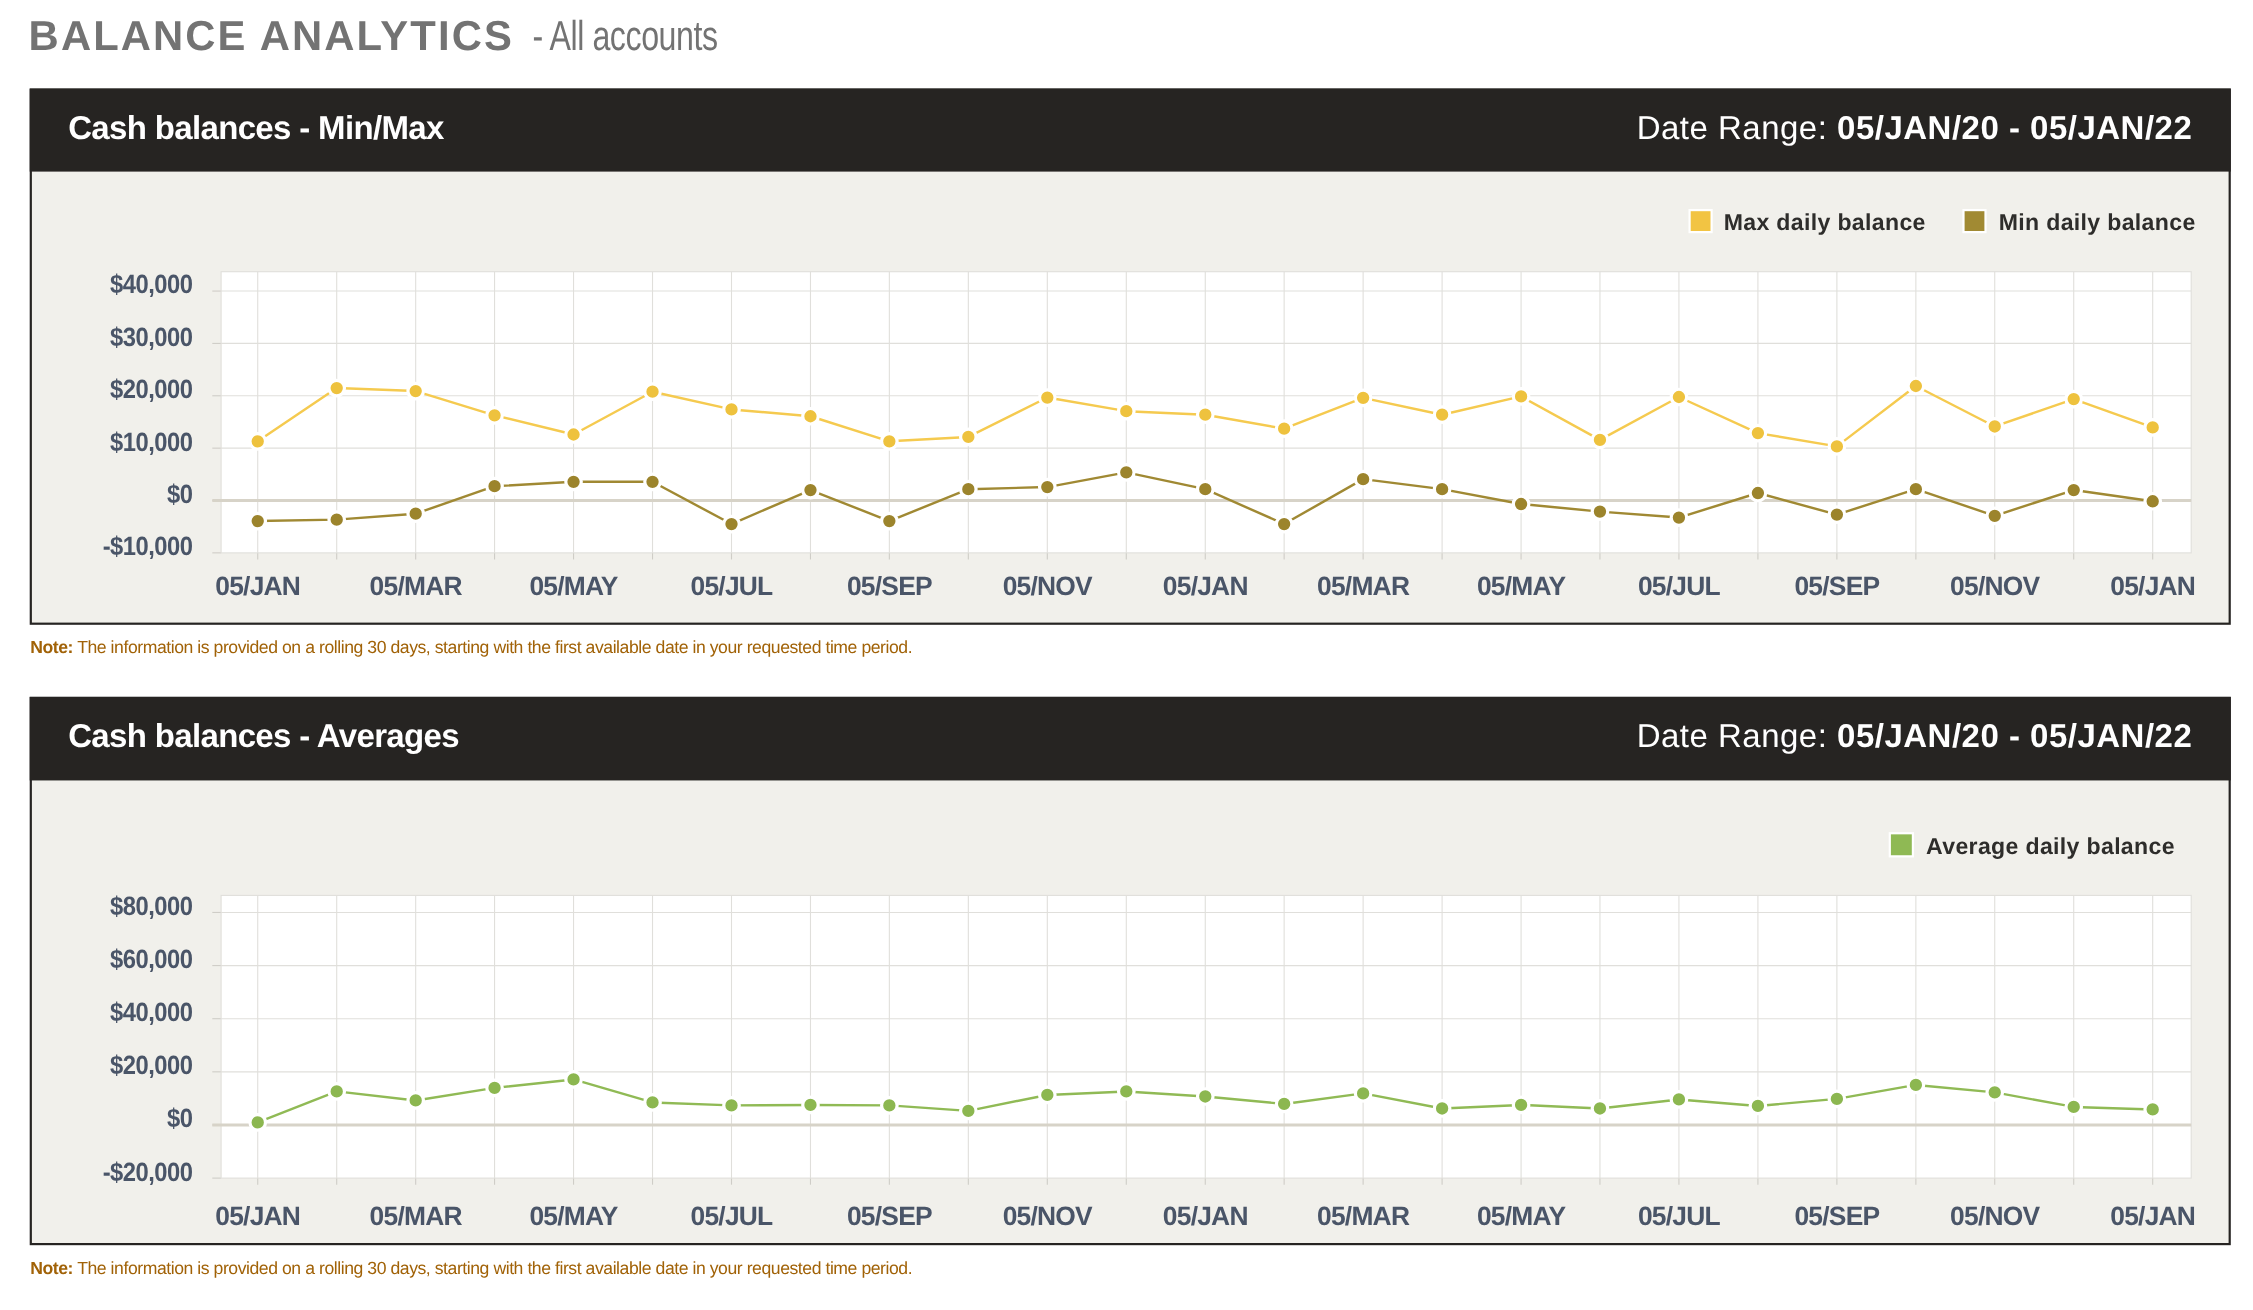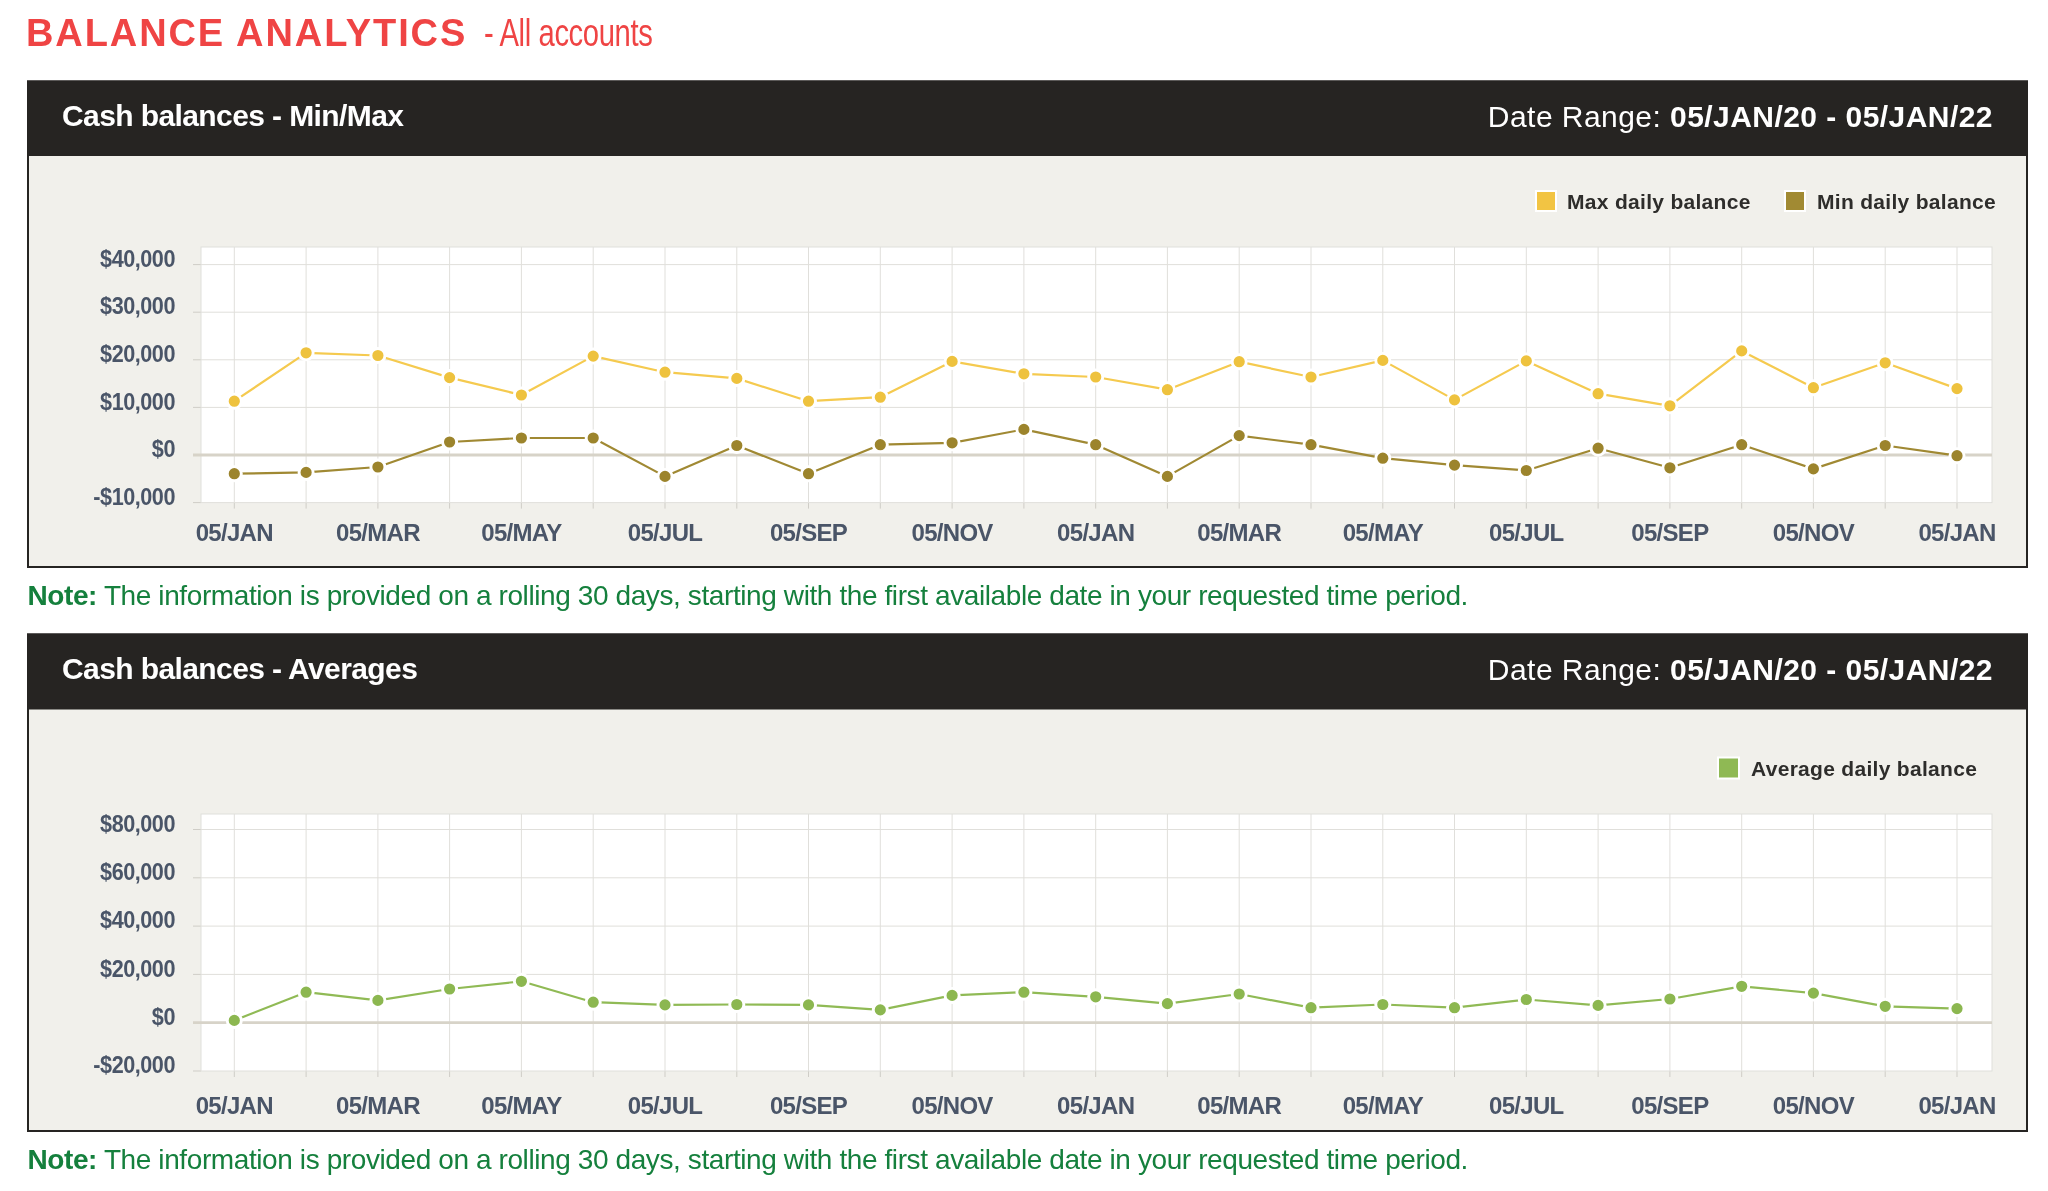--- a/index.html
+++ b/index.html
@@ -1,19 +1,19 @@
 <!DOCTYPE html>
 <html><head>
 <meta charset="utf-8">
 <style>
   html,body { margin:0; padding:0; background:#ffffff; }
   body { width:2048px; height:1191px; position:relative; font-family:"Liberation Sans", sans-serif; }
-  .title { position:absolute; left:26px; top:13.5px; font-size:38px; font-weight:700; color:#ef4444; line-height:1; letter-spacing:1.9px; white-space:nowrap; }
+  .title { position:absolute; left:26px; top:13.5px; font-size:38px; font-weight:700; color:#737373; line-height:1; letter-spacing:1.9px; white-space:nowrap; }
   .title .light { font-weight:400; letter-spacing:-0.5px; display:inline-block; margin-left:17px; transform:scaleX(0.769); transform-origin:0 50%; }
-  .note { position:absolute; left:27.5px; font-size:28px; color:#15803d; line-height:1; letter-spacing:-0.4px; white-space:nowrap; }
+  .note { position:absolute; left:27.5px; font-size:16px; color:#a16207; line-height:1; letter-spacing:-0.4px; white-space:nowrap; }
   svg text { font-family:"Liberation Sans", sans-serif; }
   .htitle { font-size:30px; font-weight:700; fill:#ffffff; letter-spacing:-0.6px; }
   .hdate  { font-size:30px; fill:#ffffff; letter-spacing:0.45px; }
   .hdate .bold { font-weight:700; }
   .leg    { font-size:21px; font-weight:700; fill:#2e2d2b; letter-spacing:0.3px; }
   .ylab   { font-size:24px; font-weight:700; fill:#4a5568; letter-spacing:-0.5px; }
   .xlab   { font-size:24px; font-weight:700; fill:#4a5568; letter-spacing:-0.7px; }
 </style>
 </head>
 <body>

